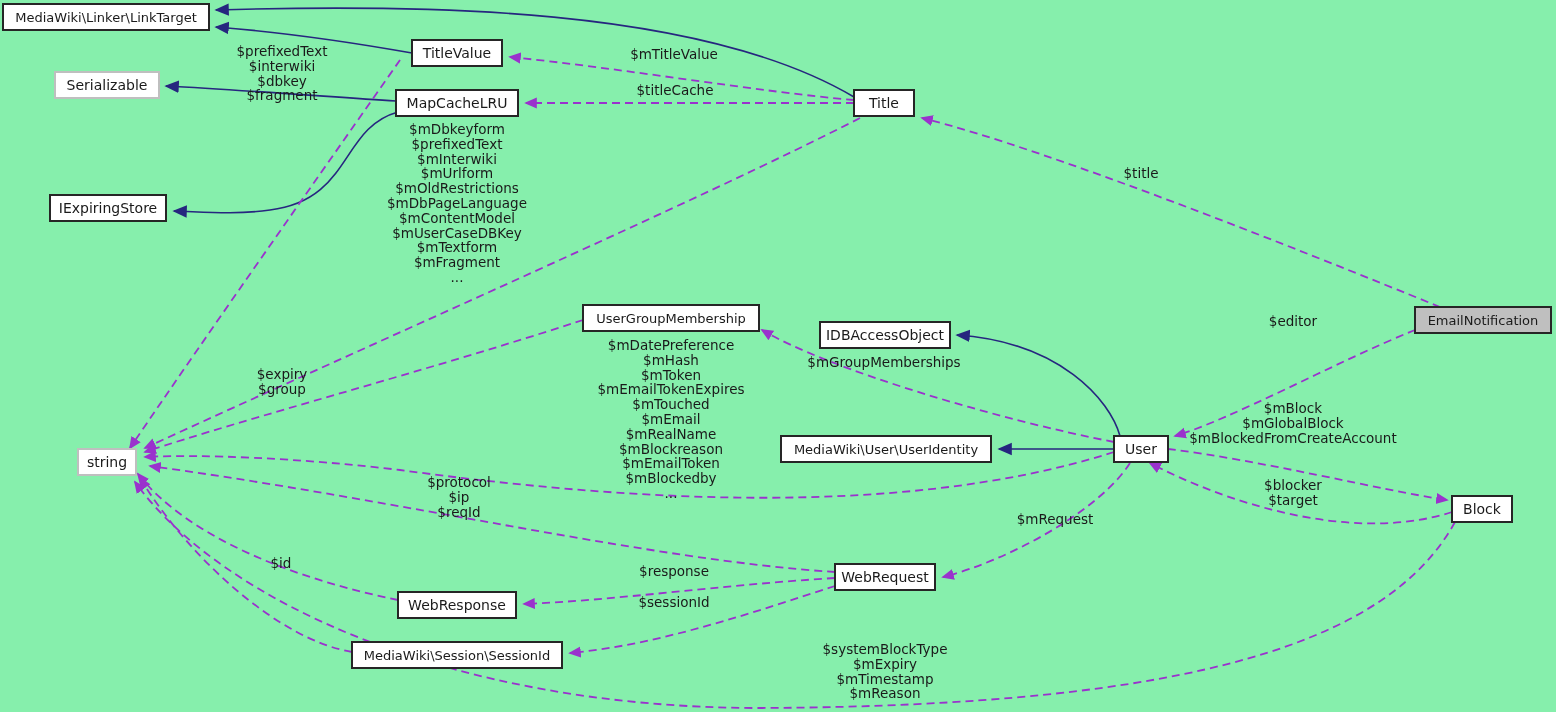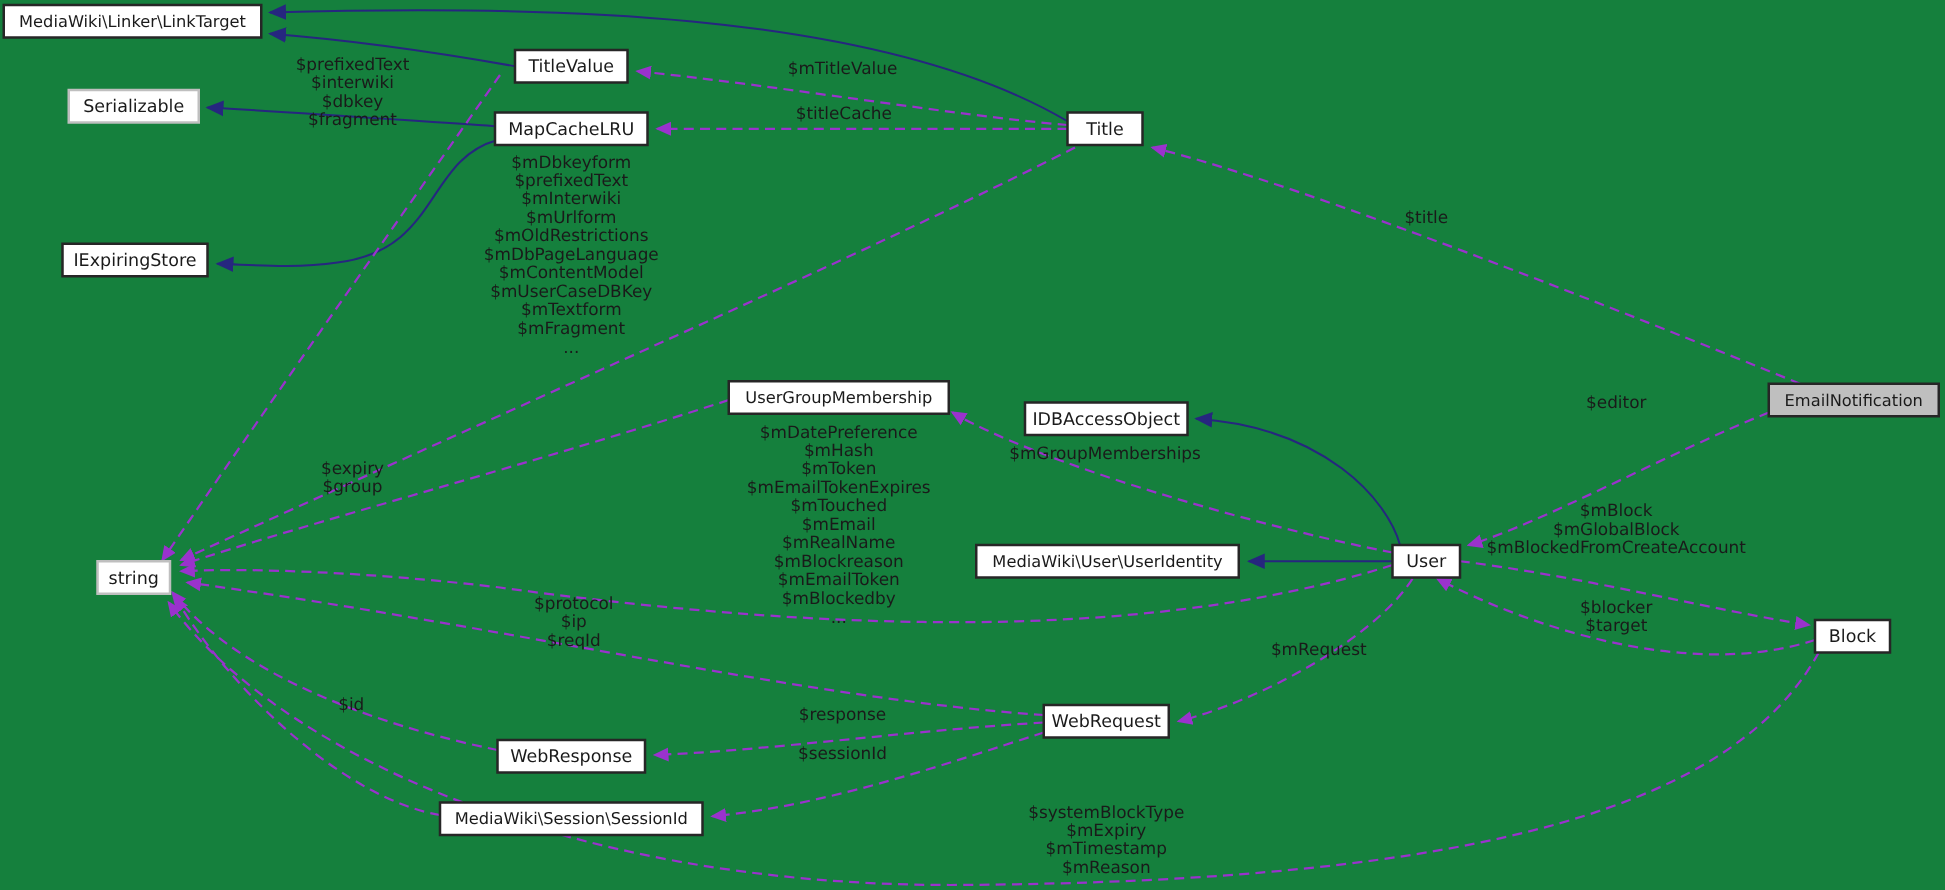--- a/index.html
+++ b/index.html
@@ -8,21 +8,21 @@
     background: #ffffff;
   }
   body {
     font-family: "DejaVu Sans", "Liberation Sans", sans-serif;
   }
   #diagram-root {
     position: relative;
     width: 1556px;
     height: 712px;
     overflow: hidden;
-    background: #15803d;
+    background: #86efac;
   }
   svg.graph {
     position: absolute;
     left: 0;
     top: 0;
     width: 1556px;
     height: 712px;
     display: block;
   }
   .node-box {

